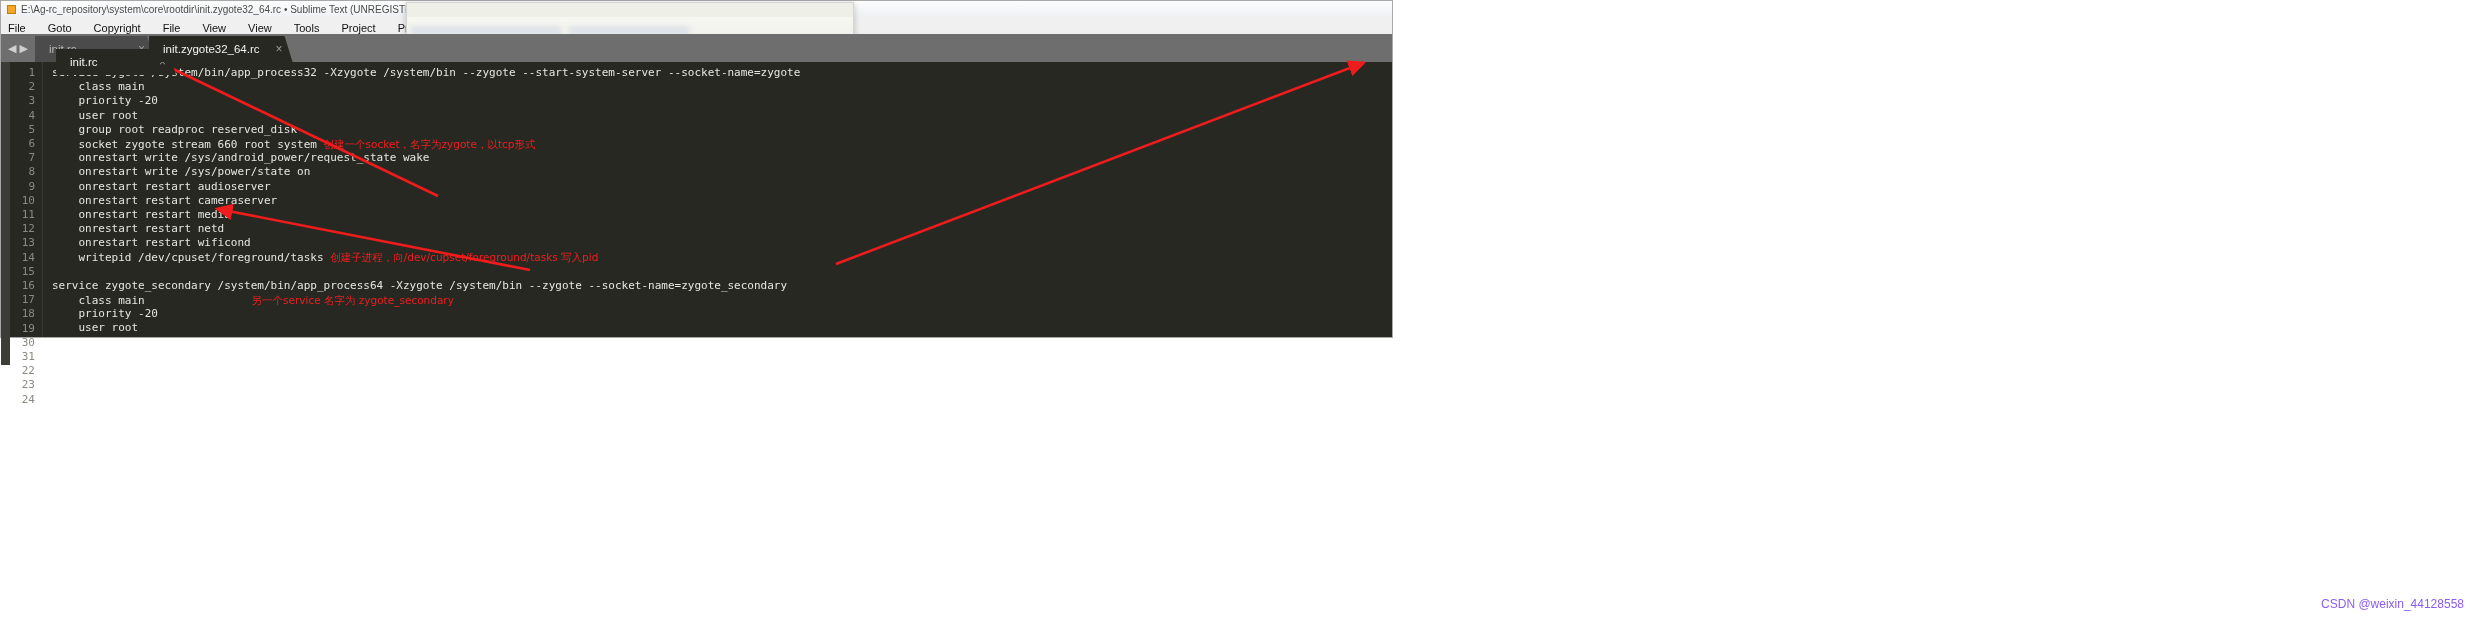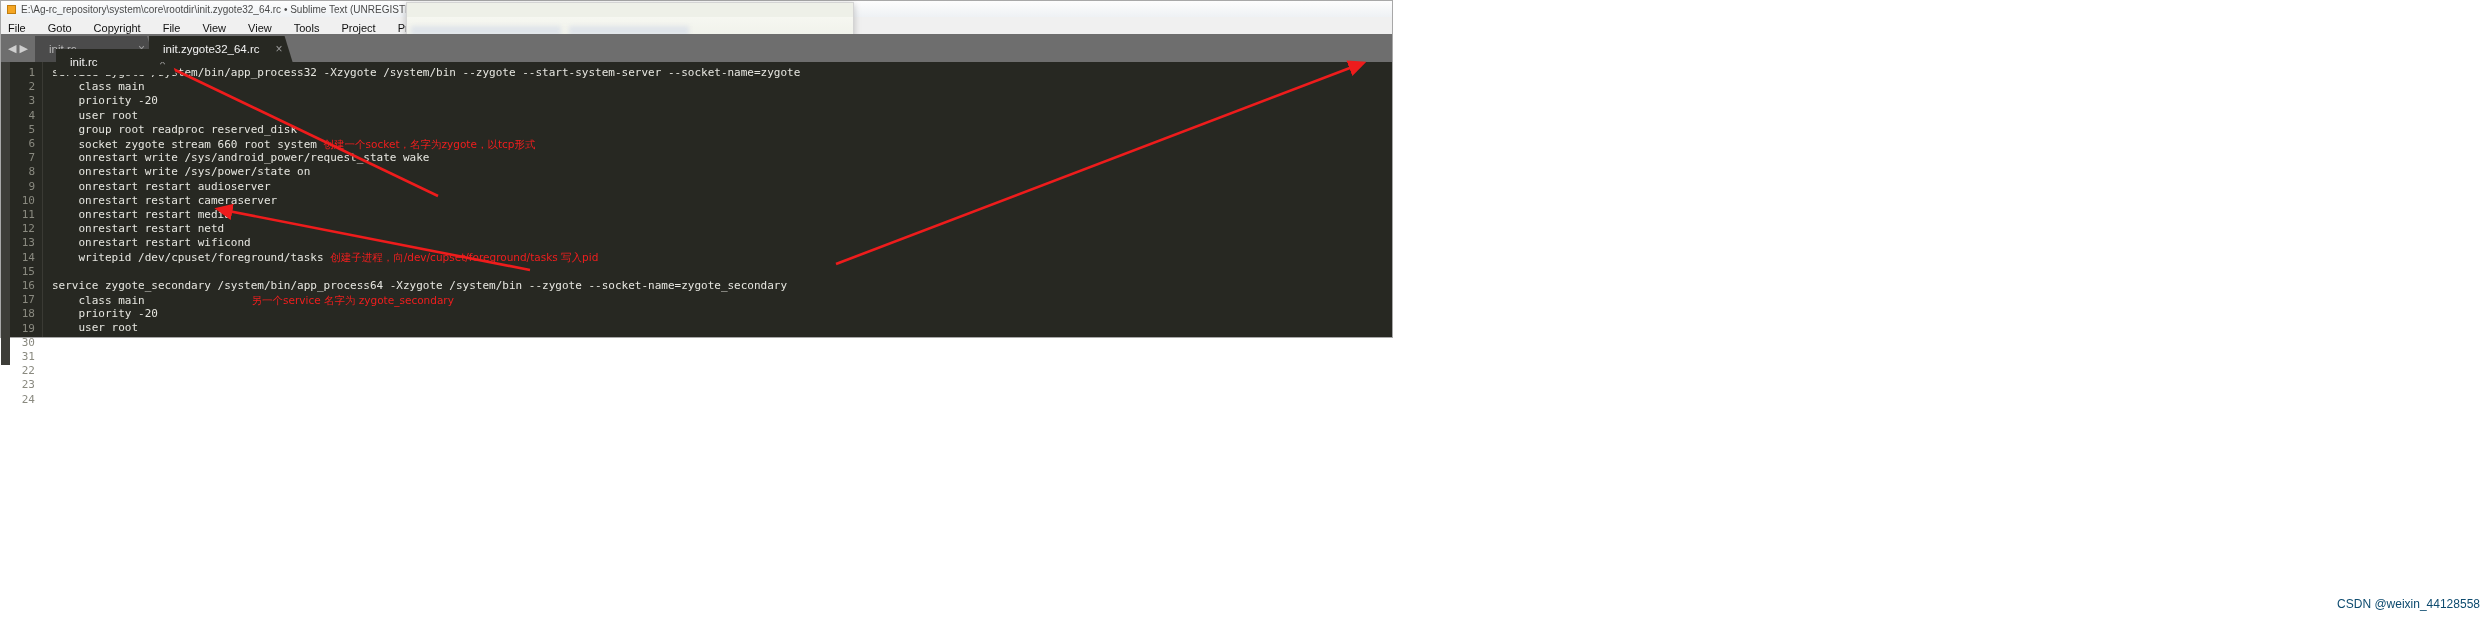--- a/index.html
+++ b/index.html
@@ -104,21 +104,21 @@
                 font-weight: bold; display: flex; align-items: center; justify-content: center;
                 font-family: "Liberation Serif", serif; }
   .ex-scroll { position: absolute; right: 0; top: 22px; width: 9px; bottom: 0; background: #f7f7f7; }
   .ex-scroll i { position: absolute; left: 1px; top: 0; width: 7px; height: 86px;
                  background: #cdcdcd; border-radius: 4px; display: block; }
   .ex-colend { width: 10px; border-left: 1px solid #ececec; height: 100%; }
 
   
   svg.overlay { position: absolute; left: 0; top: 0; width: 2484px; height: 619px;
                 pointer-events: none; }
-  .watermark { position: absolute; right: 4px; bottom: 8px; font-size: 12px; color: #0c4a6e; }
+  .watermark { position: absolute; right: 20px; bottom: 8px; font-size: 12px; color: #8b5cf6; }
 </style>
 </head>
 <body>
 
 <div id="stage">
 
   <div class="sublime" id="left-editor">
     <div class="st-tabbar">
       <div class="st-navarrows">
         <span>▶</span>

